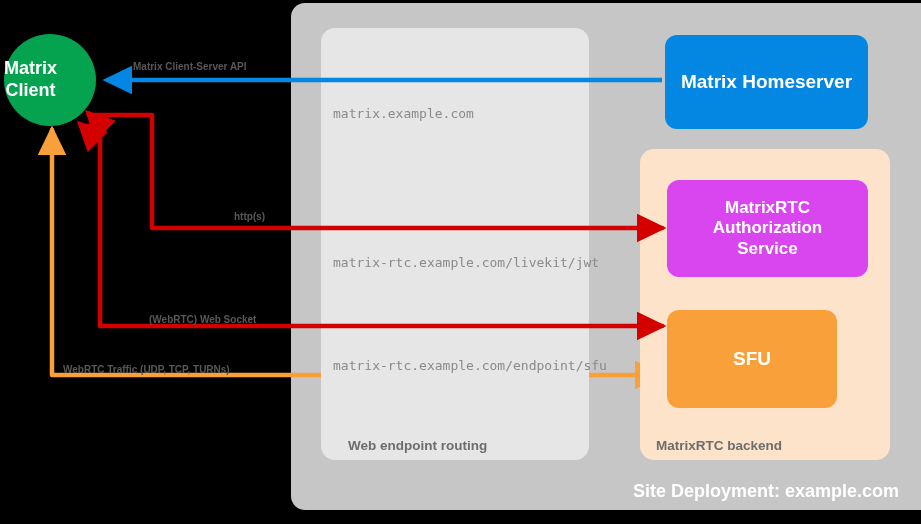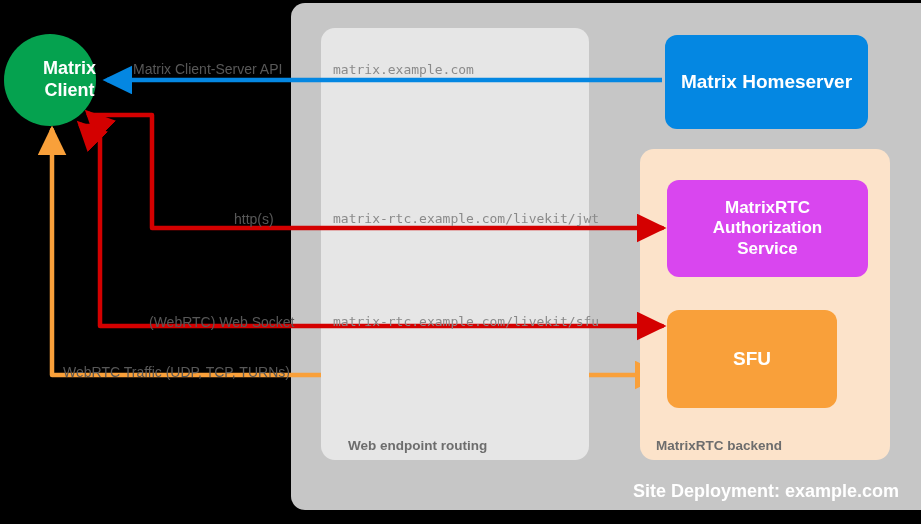--- a/index.html
+++ b/index.html
@@ -14,32 +14,32 @@
   .rtc-backend{left:640px;top:149px;width:250px;height:311px;background:#fce3ca;
                border-radius:14px;}
   .node{position:absolute;box-sizing:border-box;border-radius:12px;
         display:flex;align-items:center;justify-content:center;text-align:center;
         color:#fff;font-weight:bold;line-height:1.18;}
   .homeserver{left:665px;top:35px;width:203px;height:94px;background:#0487e2;font-size:19px;}
   .authsvc{left:667px;top:180px;width:201px;height:97px;background:#d946ef;font-size:17px;}
   .sfu{left:667px;top:310px;width:170px;height:98px;background:#f9a03a;font-size:19px;}
   .circle{position:absolute;left:4px;top:34px;width:92px;height:92px;border-radius:50%;
           background:#05a24f;color:#fff;font-weight:bold;font-size:18px;
-          display:flex;align-items:center;justify-content:flex-end;text-align:center;line-height:1.2;}
+          display:flex;align-items:center;justify-content:flex-start;text-align:center;line-height:1.2;}
   .grouplabel{position:absolute;color:#6d6d6d;font-weight:bold;font-size:13.5px;}
   .gl-web{left:328px;top:438px;margin-left:20px;}
   .gl-rtc{left:656px;top:438px;}
   .sitelabel{position:absolute;right:22px;top:481px;color:#fff;font-weight:bold;font-size:18px;}
-  .flowlabel{position:absolute;color:#585858;font-weight:normal;font-size:14px;white-space:nowrap;text-align:center;}
+  .flowlabel{position:absolute;color:#585858;font-weight:bold;font-size:10px;white-space:nowrap;text-align:center;}
   .fl-api{left:133px;top:61px;}
   .fl-http{left:234px;top:211px;}
   .fl-ws{left:149px;top:314px;}
   .fl-webrtc{left:63px;top:364px;}
   .endpoint{position:absolute;color:#8a8a8a;font-size:13px;white-space:nowrap;
-            font-family:"DejaVu Sans Mono", monospace;}
+            font-family:"DejaVu Sans Mono", monospace;margin-top:44px;}
   .ep-1{left:333px;top:62px;}
   .ep-2{left:333px;top:211px;}
   .ep-3{left:333px;top:314px;}
 </style>
 </head>
 <body>
 
 <div id="stage">
 
   <div class="box site-deploy"></div>
@@ -104,15 +104,15 @@
   <div class="grouplabel gl-rtc">MatrixRTC backend</div>
   <div class="sitelabel">Site Deployment: example.com</div>
 
   <div class="flowlabel fl-api">Matrix Client-Server API</div>
   <div class="flowlabel fl-http">http(s)</div>
   <div class="flowlabel fl-ws">(WebRTC) Web Socket</div>
   <div class="flowlabel fl-webrtc">WebRTC Traffic (UDP, TCP, TURNs)</div>
 
   <div class="endpoint ep-1">matrix.example.com</div>
   <div class="endpoint ep-2">matrix-rtc.example.com/livekit/jwt</div>
-  <div class="endpoint ep-3">matrix-rtc.example.com/livekit/sfu</div>
+  <div class="endpoint ep-3">matrix-rtc.example.com/endpoint/sfu</div>
 
 </div>
 
 </body></html>

